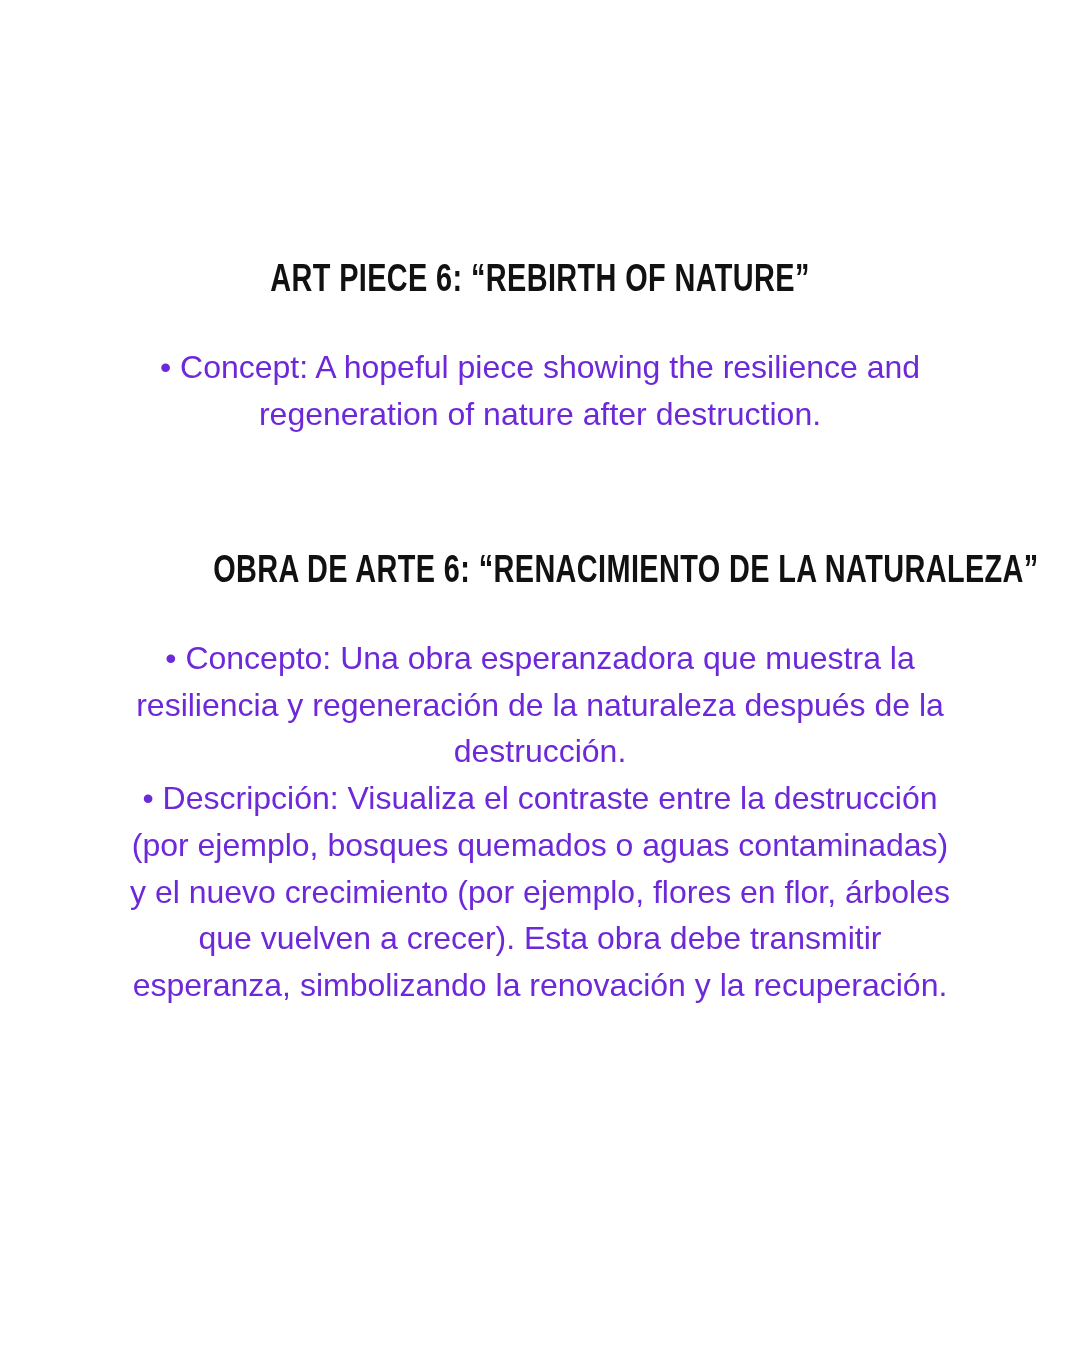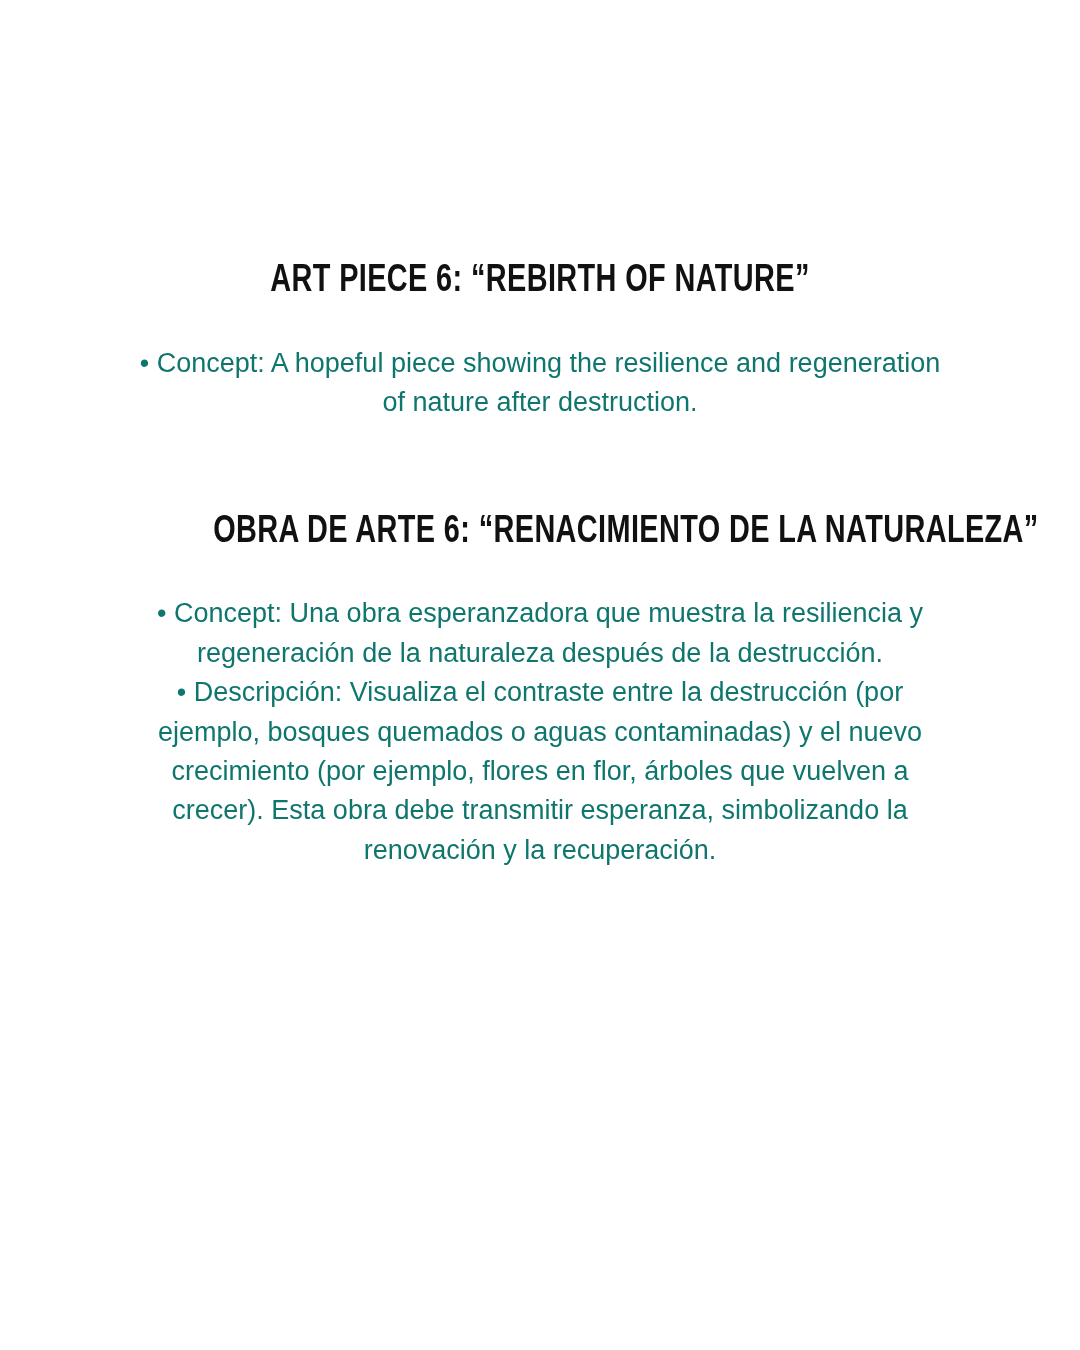--- a/index.html
+++ b/index.html
@@ -19,52 +19,52 @@
     width: 1080px;
     height: 1350px;
     padding: 258px 110px 8px 110px;
     text-align: center;
   }
   .section {
     margin: 0 auto;
     max-width: 860px;
   }
   .section + .section {
-    margin-top: 86px;
+    margin-top: 112px;
   }
   .section-heading {
     margin: 0 0 44px 0;
     font-size: 38px;
     font-weight: 800;
     line-height: 1.1;
     letter-spacing: 0.5px;
     text-transform: uppercase;
     color: #111111;
     transform: scaleX(0.76);
     transform-origin: center;
     white-space: nowrap;
   }
   .bullet-item {
     margin: 0 auto;
     max-width: 820px;
-    font-size: 27px;
+    font-size: 32px;
     line-height: 1.46;
     font-weight: 400;
-    color: #0f766e;
+    color: #6d28d9;
   }
 </style>
 </head>
 <body>
 
 <main class="page">
 
   <section class="section">
     <h1 class="section-heading">ART PIECE 6: “REBIRTH OF NATURE”</h1>
     <p class="bullet-item">• Concept: A hopeful piece showing the resilience and regeneration of nature after destruction.</p>
   </section>
 
   <section class="section">
     <h1 class="section-heading">OBRA DE ARTE 6: “RENACIMIENTO DE LA NATURALEZA”</h1>
-    <p class="bullet-item">• Concept: Una obra esperanzadora que muestra la resiliencia y regeneración de la naturaleza después de la destrucción.</p>
+    <p class="bullet-item">• Concepto: Una obra esperanzadora que muestra la resiliencia y regeneración de la naturaleza después de la destrucción.</p>
     <p class="bullet-item">• Descripción: Visualiza el contraste entre la destrucción (por ejemplo, bosques quemados o aguas contaminadas) y el nuevo crecimiento (por ejemplo, flores en flor, árboles que vuelven a crecer). Esta obra debe transmitir esperanza, simbolizando la renovación y la recuperación.</p>
   </section>
 
 </main>
 
 </body></html>

